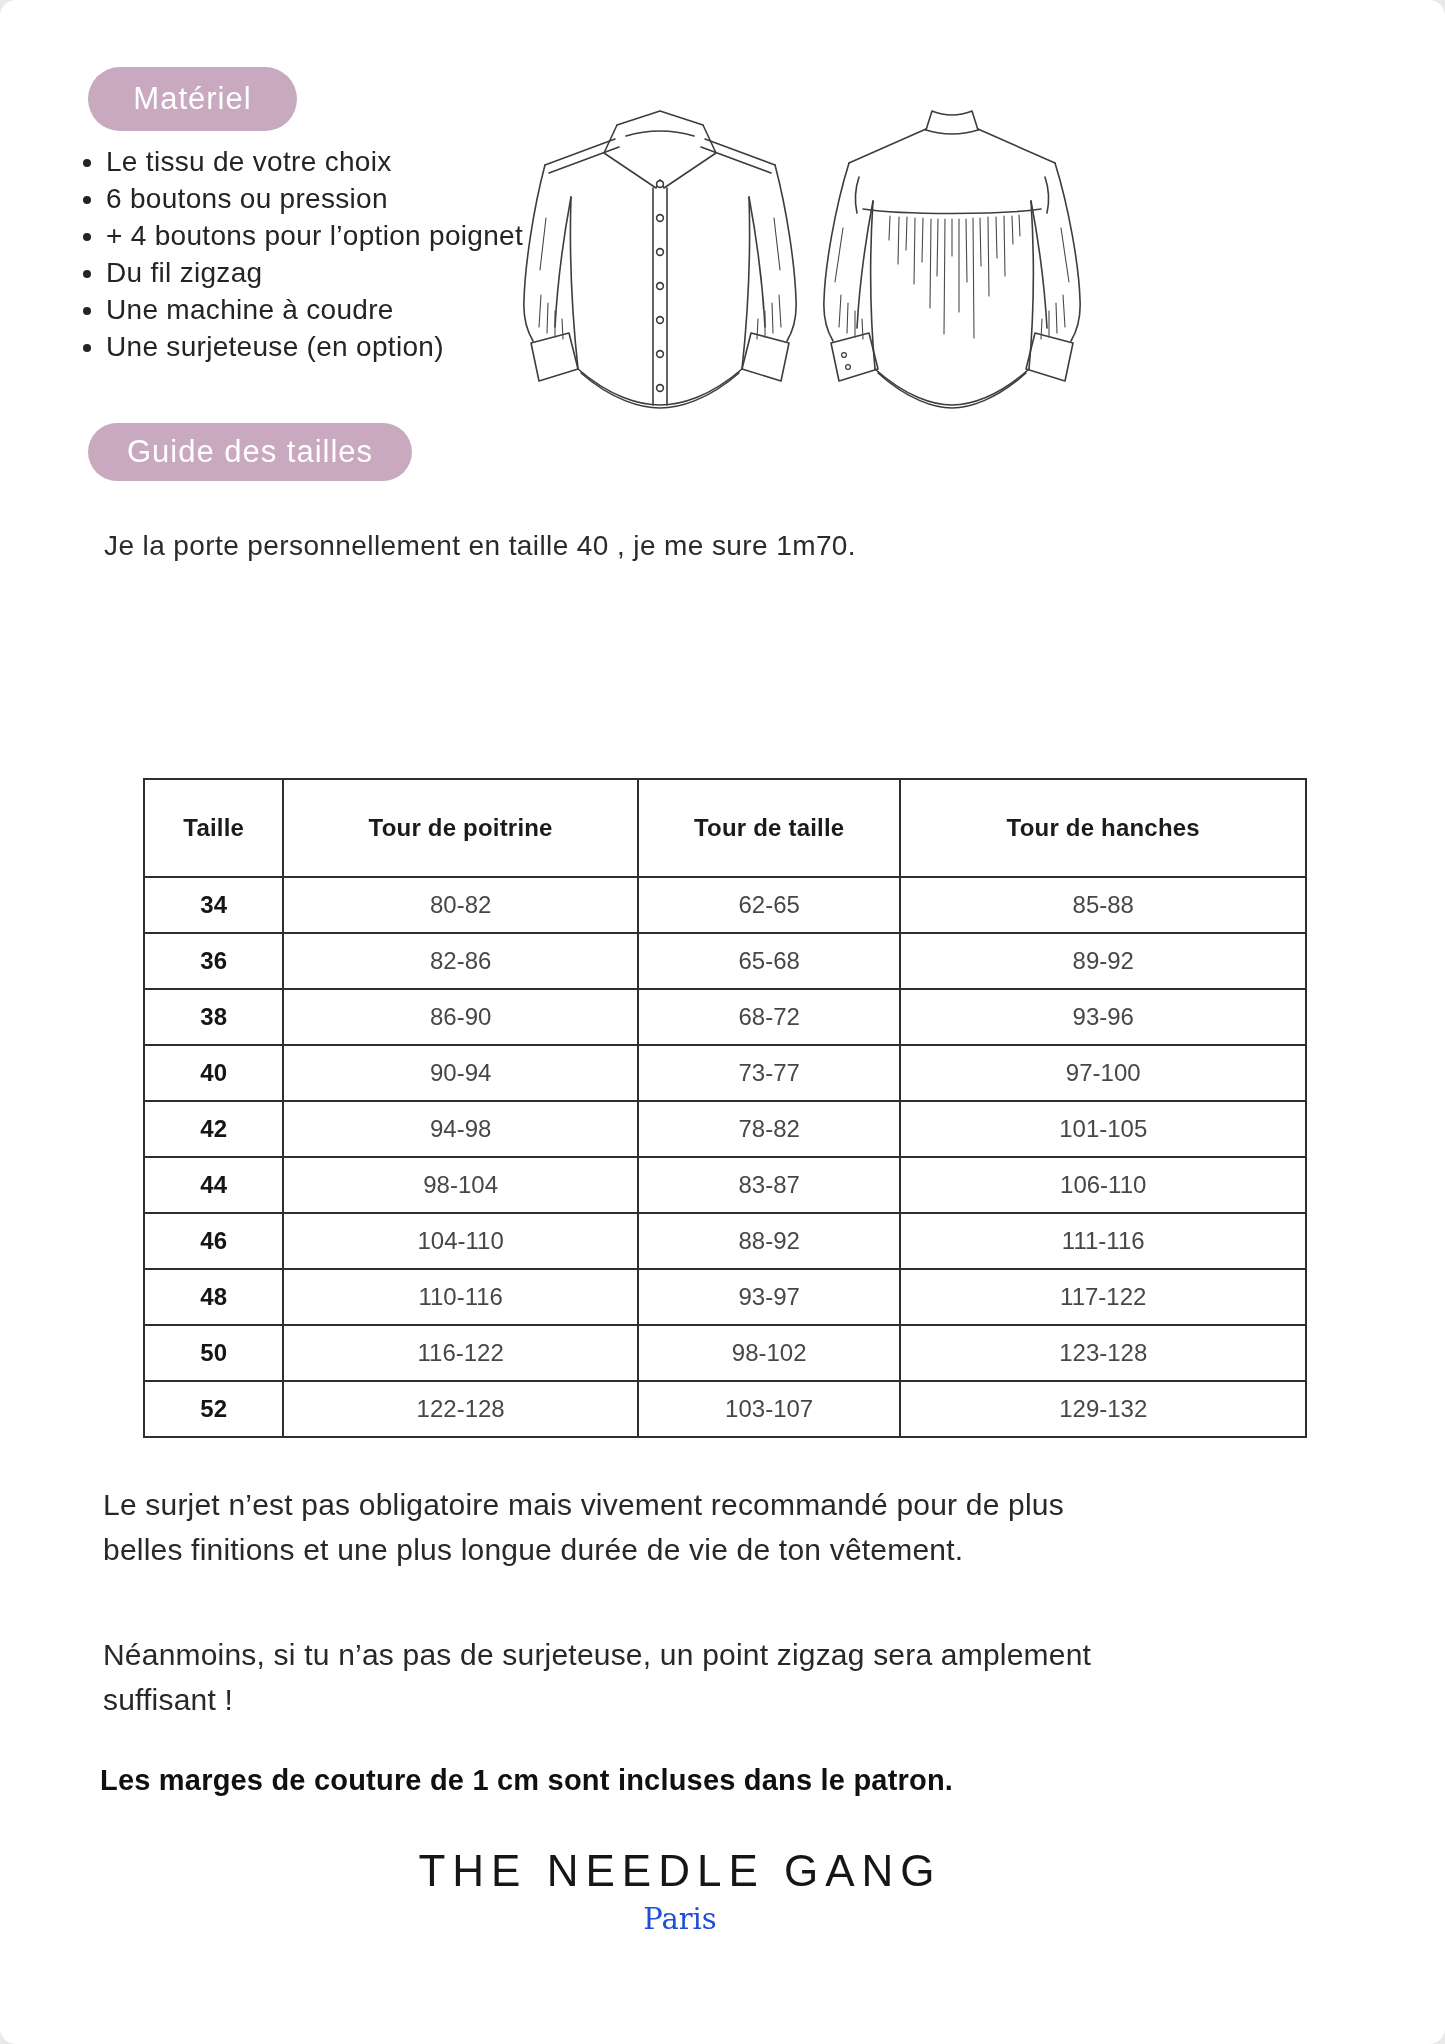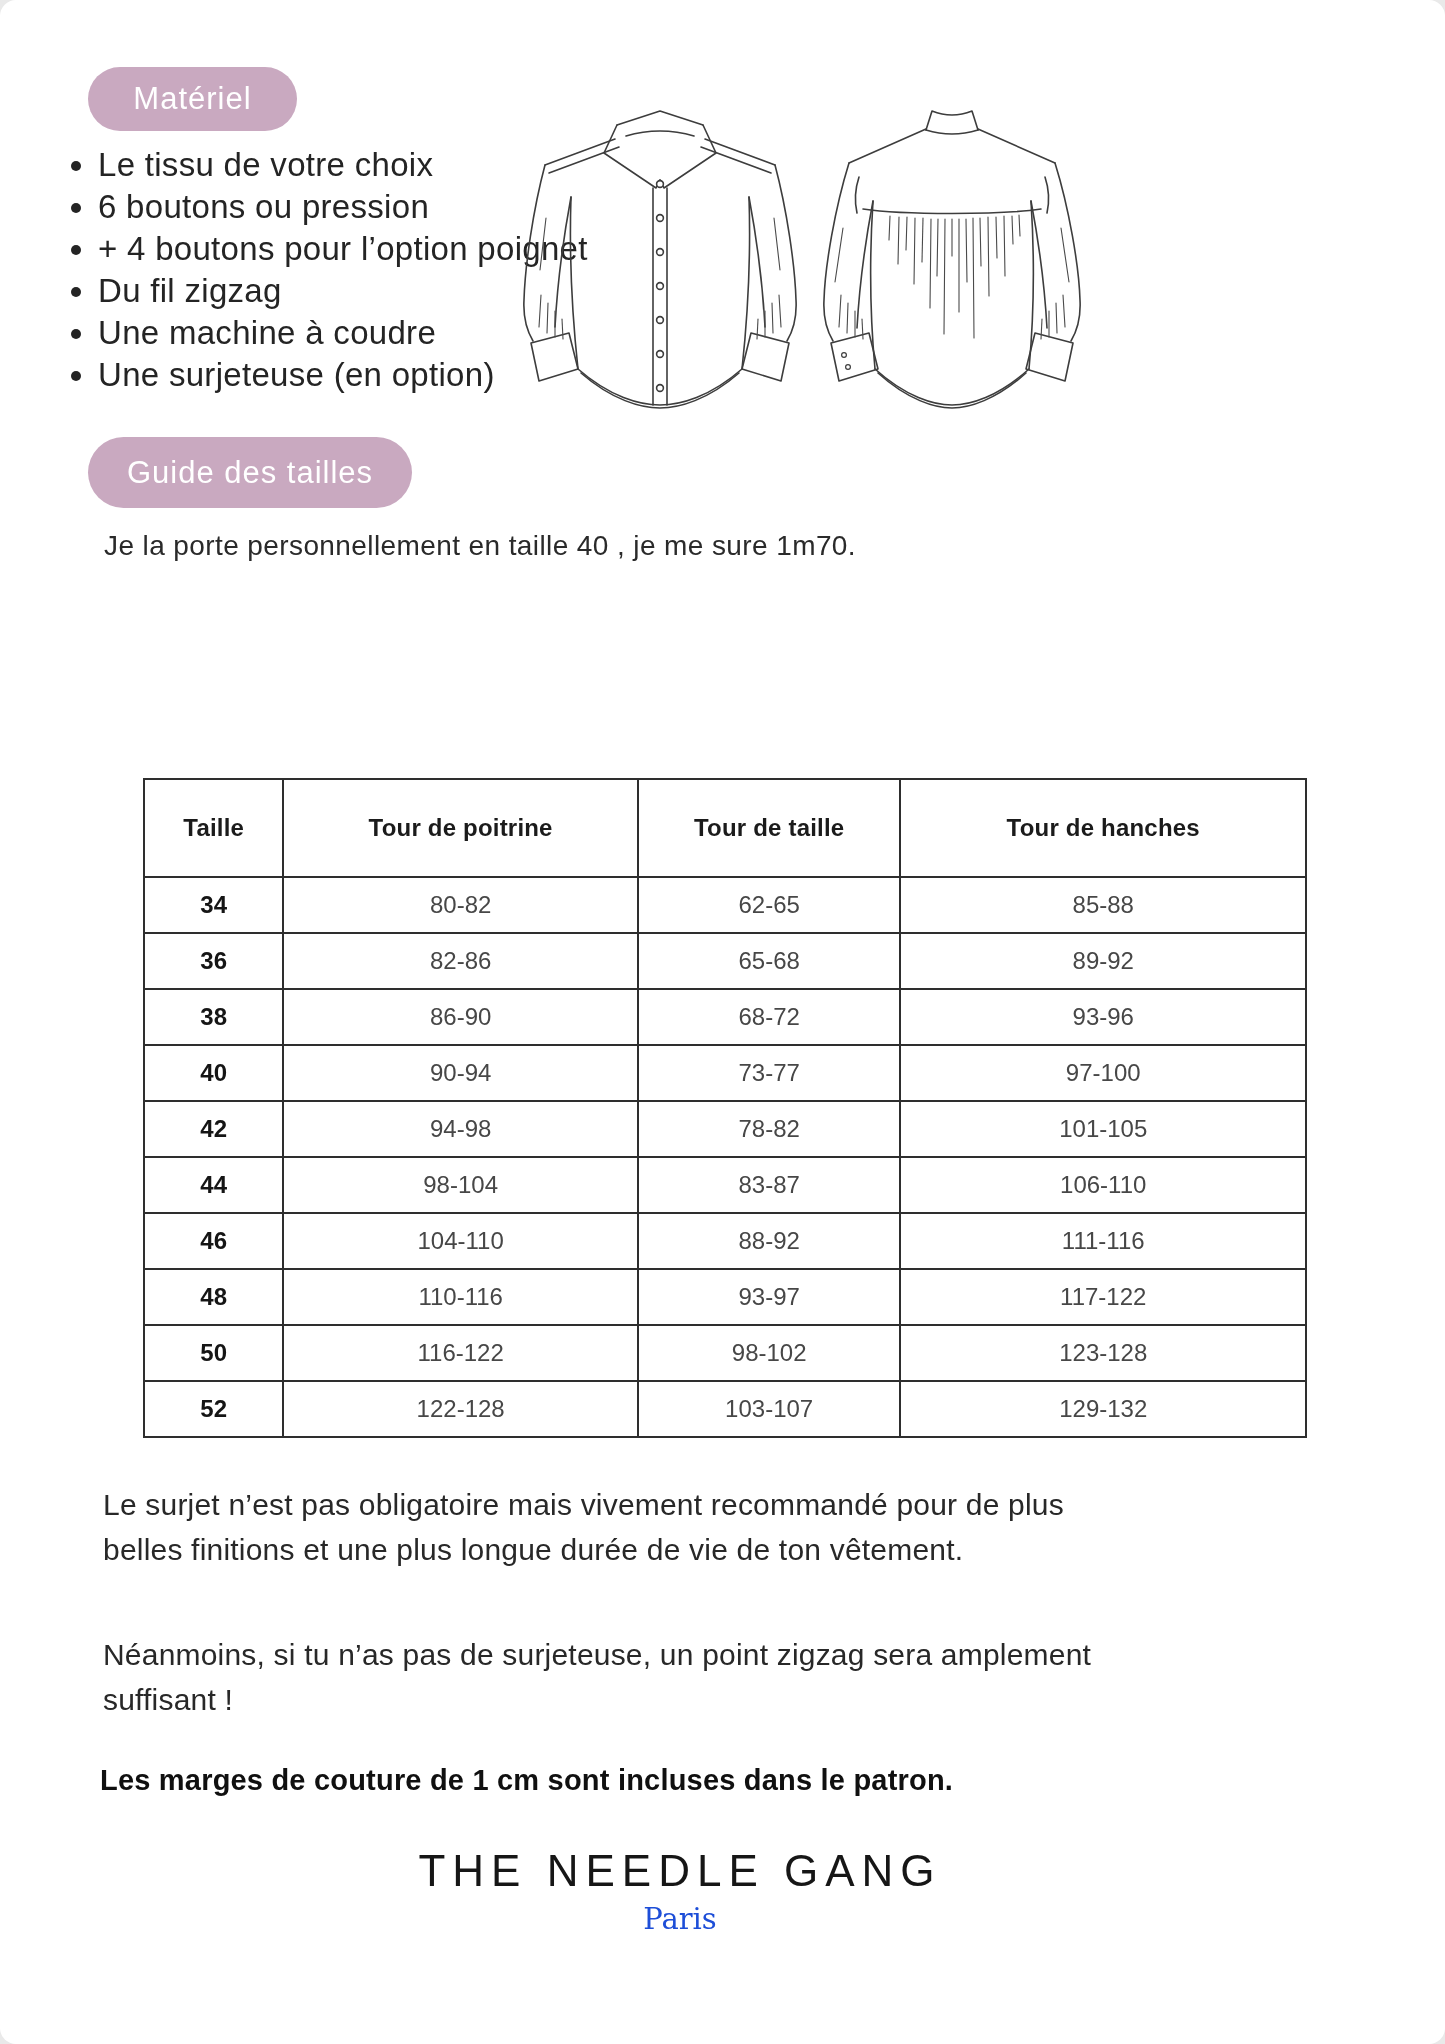--- a/index.html
+++ b/index.html
@@ -15,26 +15,26 @@
   }
   .pill{
     position:absolute;
     background:#c9a9c0;
     border-radius:38px;
     color:#ffffff;
     display:flex;align-items:center;justify-content:center;
     font-size:31px;font-weight:300;letter-spacing:1px;
   }
   .pill-materiel{left:88px;top:67px;width:209px;height:64px;}
-  .pill-guide{left:88px;top:437px;width:324px;height:71px;}
+  .pill-guide{left:88px;top:423px;width:324px;height:58px;}
 
   ul.materiel-list{
-    position:absolute;left:66px;top:148px;width:560px;
+    position:absolute;left:74px;top:148px;width:560px;
     margin:0;padding:0 0 0 32px;
-    font-size:33px;line-height:1.0;letter-spacing:0.3px;color:#242424;
+    font-size:28px;line-height:1.0;letter-spacing:0.3px;color:#242424;
     list-style:disc;
   }
   ul.materiel-list li{margin-bottom:9px;}
 
   .shirts{position:absolute;left:514px;top:98px;display:flex;}
   .shirts svg{display:block;}
 
   .intro{
     position:absolute;left:104px;top:530px;width:1100px;
     font-size:28px;letter-spacing:0.4px;color:#2a2a2a;

